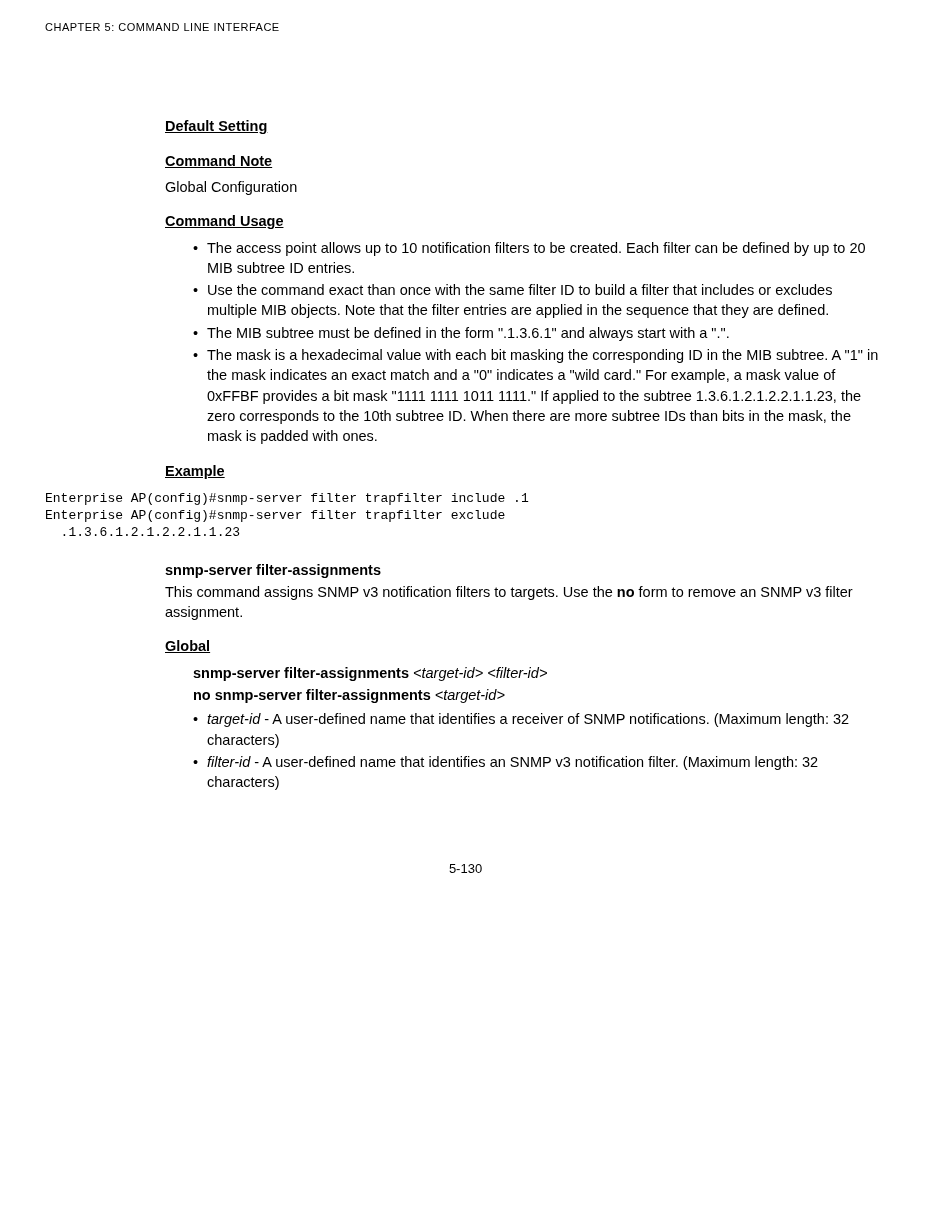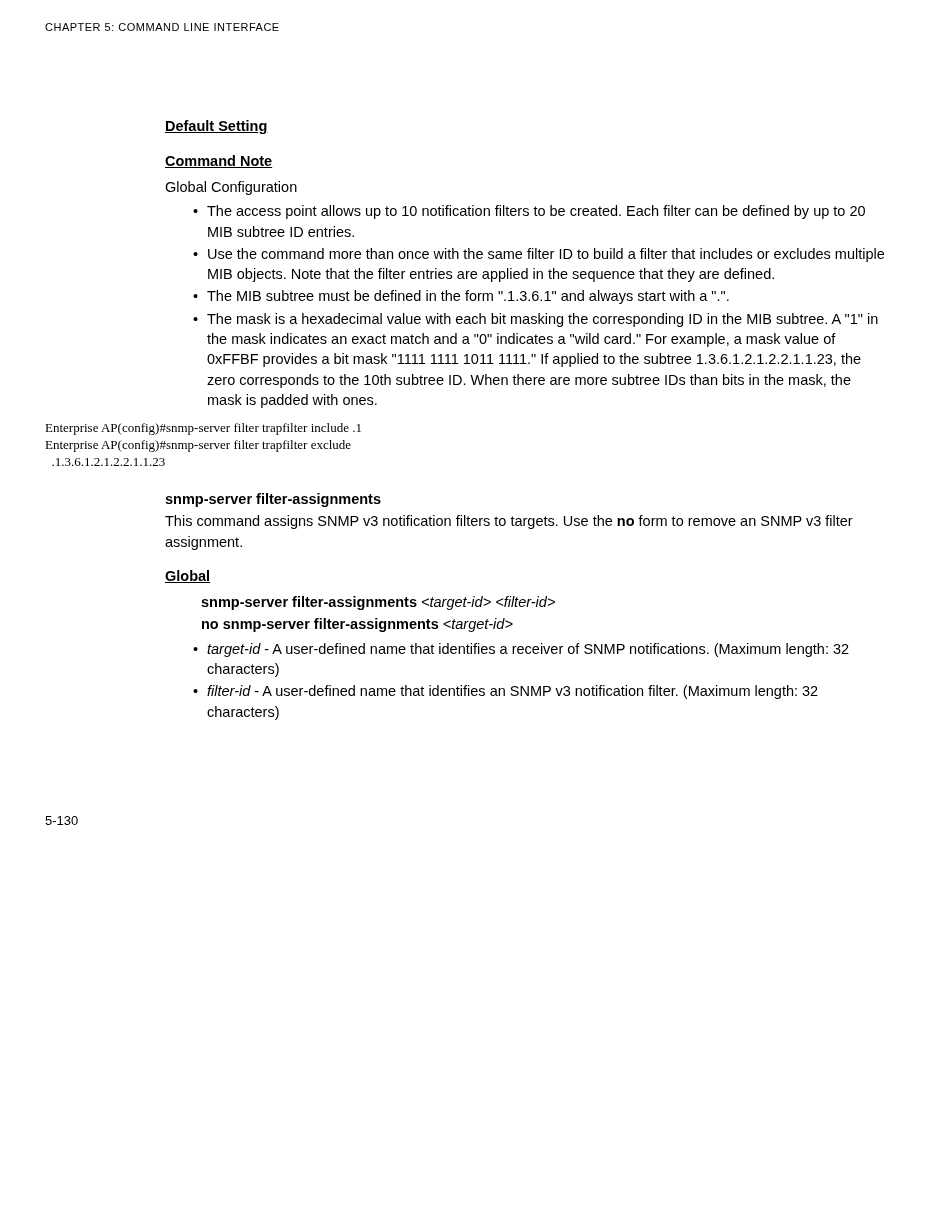--- a/index.html
+++ b/index.html
@@ -39,68 +39,71 @@
       position: relative;
       padding-left: 14px;
       margin-bottom: 2px;
     }
     .bullet-list li::before {
       content: "•";
       position: absolute;
       left: 0;
     }
     .code-block {
-      font-family: Liberation Serif, serif;
+      font-family: Liberation Mono, monospace;
       font-size: 13px;
       margin: 10px 0 18px 0;
       white-space: pre;
       line-height: 1.3;
     }
     .command-heading {
       font-weight: bold;
       margin-top: 18px;
     }
     .paragraph {
       margin: 2px 0;
     }
     .italic {
       font-style: italic;
     }
     .syntax-line {
-      margin-left: 36px;
+      margin-left: 28px;
     }
     .page-number {
-      margin-top: 90px;
+      text-align: center;
+      margin-top: 68px;
       font-size: 13px;
     }
     .main-block {
       margin-left: 0;
     }
   </style>
 </head>
 <body>
 
 <div class="header">
   <span>CHAPTER 5: COMMAND LINE INTERFACE</span>
 </div>
 
 <div class="content">
 
   <div class="section-heading">Default Setting</div>
 
   <div class="section-heading">Command Note</div>
   <div class="indented paragraph">Global Configuration</div>
 
+  <div class="section-heading">Command Usage</div>
   <ul class="bullet-list">
     <li>The access point allows up to 10 notification filters to be created. Each filter can be defined by up to 20 MIB subtree ID entries.</li>
-    <li>Use the command more than once with the same filter ID to build a filter that includes or excludes multiple MIB objects. Note that the filter entries are applied in the sequence that they are defined.</li>
+    <li>Use the command exact than once with the same filter ID to build a filter that includes or excludes multiple MIB objects. Note that the filter entries are applied in the sequence that they are defined.</li>
     <li>The MIB subtree must be defined in the form ".1.3.6.1" and always start with a ".".</li>
     <li>The mask is a hexadecimal value with each bit masking the corresponding ID in the MIB subtree. A "1" in the mask indicates an exact match and a "0" indicates a "wild card." For example, a mask value of 0xFFBF provides a bit mask "1111 1111 1011 1111." If applied to the subtree 1.3.6.1.2.1.2.2.1.1.23, the zero corresponds to the 10th subtree ID. When there are more subtree IDs than bits in the mask, the mask is padded with ones.</li>
   </ul>
 
+  <div class="section-heading">Example</div>
 </div>
 
 <div class="code-block main-block">Enterprise AP(config)#snmp-server filter trapfilter include .1
 Enterprise AP(config)#snmp-server filter trapfilter exclude
   .1.3.6.1.2.1.2.2.1.1.23</div>
 
 <div class="content">
   <div class="command-heading">snmp-server filter-assignments</div>
   <div class="paragraph">
     <span>This command assigns SNMP v3 notification filters to targets. Use the </span><b>no</b><span> form to remove an SNMP v3 filter assignment.</span>

